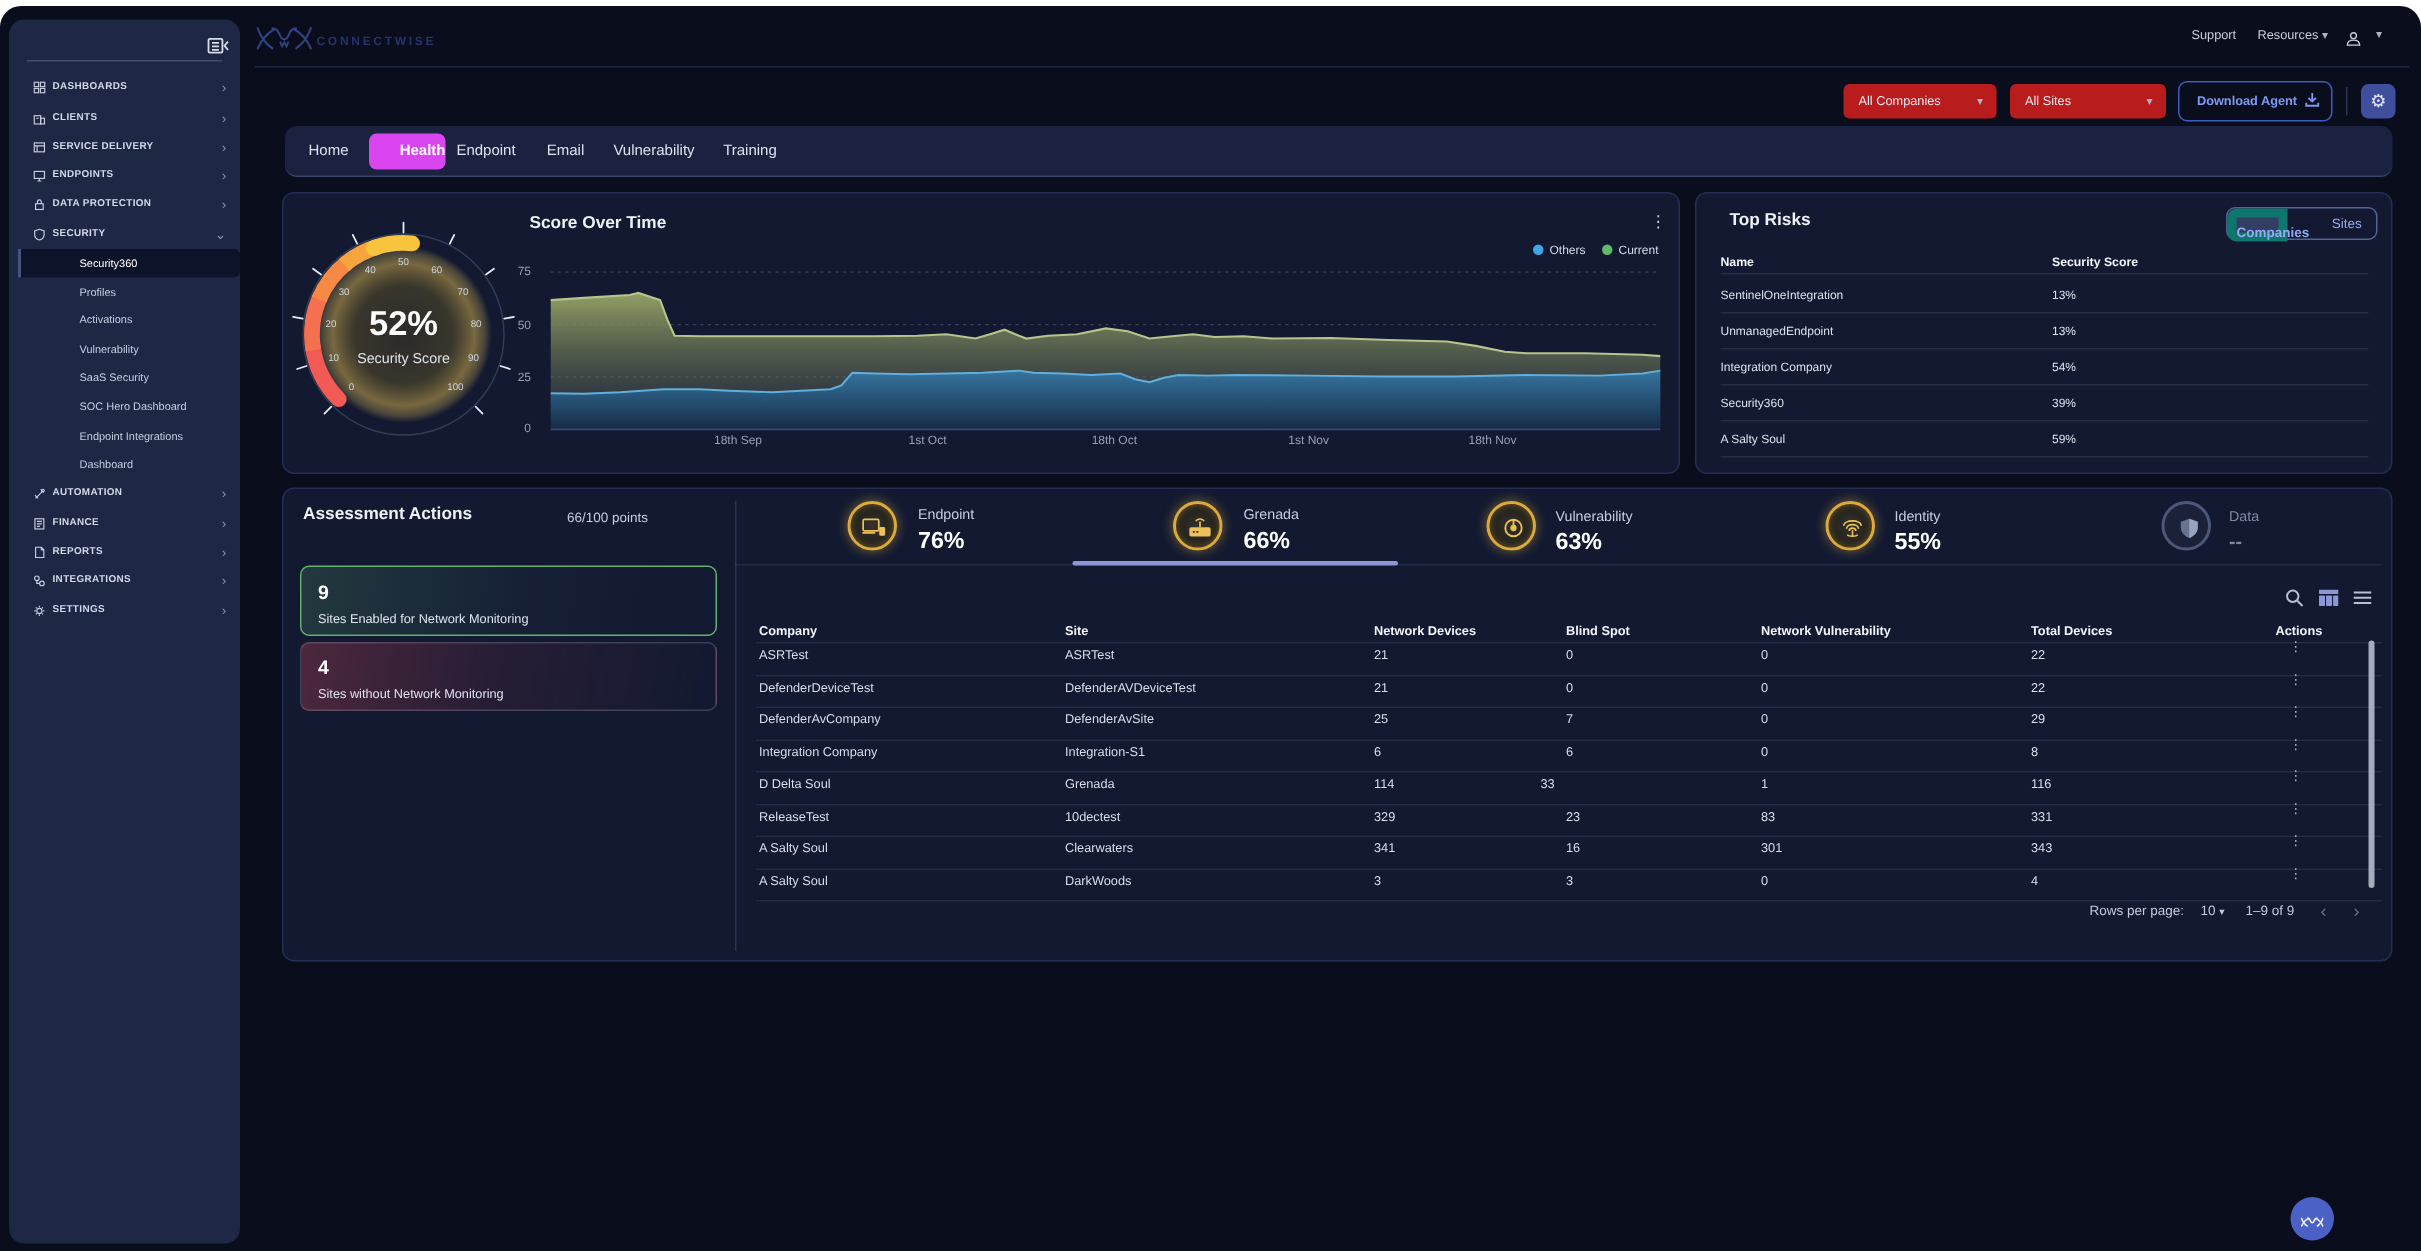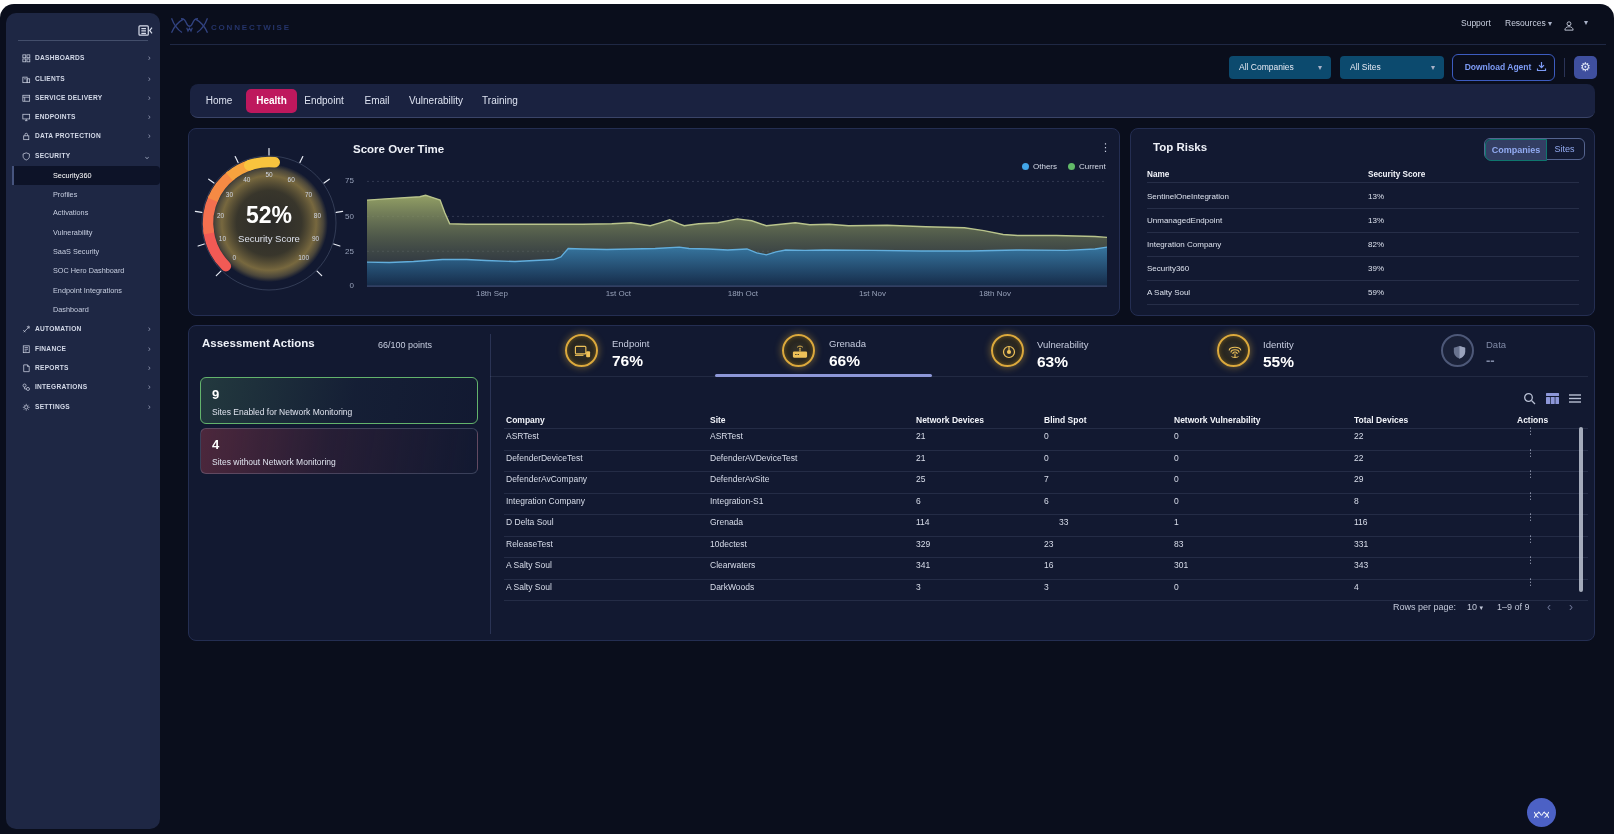--- a/index.html
+++ b/index.html
@@ -10,43 +10,43 @@
   #sidebar { position:absolute; left:6px; top:9px; width:154px; height:816px; background:#1e2744; border-radius:10px; }
   .mitem { position:absolute; left:0; width:154px; height:18px; line-height:18px; font-size:6.6px; font-weight:bold; letter-spacing:.25px; color:#d3d9e8; }
   .mitem svg { position:absolute; left:16px; top:5px; width:8.5px; height:8.5px; }
   .mitem .lbl { position:absolute; left:29px; }
   .mitem .chev { position:absolute; right:9px; color:#8e96ae; font-weight:normal; font-size:9px; }
   .sitem { position:absolute; left:47px; width:105px; height:18px; line-height:18px; font-size:7.3px; color:#c6cddf; }
   
   #topbar-div { position:absolute; left:170px; top:40px; width:1436px; height:1px; background:#1f2844; }
   .topnav { position:absolute; top:14px; font-size:8.5px; color:#c9cfdf; }
   
-  .select { position:absolute; top:52px; height:23px; background:#0c4a6e; border-radius:4px; color:#e6eaf4; font-size:8.5px; line-height:23px; padding-left:10px; }
+  .select { position:absolute; top:52px; height:23px; background:#b91c1c; border-radius:4px; color:#e6eaf4; font-size:8.5px; line-height:23px; padding-left:10px; }
   .select .arr { position:absolute; right:9px; top:0; color:#aab2c8; font-size:8px; }
   #dlbtn { position:absolute; left:1452px; top:50px; width:103px; height:27px; border:1px solid #3d5cc0; border-radius:6px; color:#7d9bf5; font-size:8.5px; font-weight:bold; text-align:center; line-height:25px; }
   #gearbtn { position:absolute; left:1574px; top:52px; width:23px; height:23px; background:#3f4f9e; border-radius:5px; text-align:center; line-height:23px; color:#dfe5f5; font-size:12px; }
   
   #tabbar { position:absolute; left:190px; top:80px; width:1405px; height:34px; background:#1a2240; border-radius:8px; border-bottom:1px solid #3a4468; }
   .tab { position:absolute; top:0; height:34px; line-height:34px; font-size:10px; color:#dde2f0; text-align:center; }
-  #tab-health { top:5px; height:24px; line-height:24px; background:#be185d; border-radius:5px; color:#fff; font-weight:bold; }
+  #tab-health { top:5px; height:24px; line-height:24px; background:#d946ef; border-radius:5px; color:#fff; font-weight:bold;text-align:right; }
   
   .card { position:absolute; background:#121931; border:1px solid #242e52; border-radius:8px; }
   .ctitle { position:absolute; font-size:11.5px; font-weight:bold; color:#eef1f8; }
   
   .ylab { position:absolute; width:30px; text-align:right; font-size:8px; color:#96a0b8; }
   .xlab { position:absolute; width:60px; text-align:right; font-size:8px; color:#96a0b8; }
   .leg { position:absolute; font-size:8px; color:#d6dbe8; }
   .dot { display:inline-block; width:7px; height:7px; border-radius:50%; margin-right:4px; position:relative; top:0.5px; }
   
   .trh { position:absolute; font-size:8.2px; font-weight:bold; color:#f2f4fa; }
   .trc { position:absolute; font-size:8px; color:#dbe0ec; }
   .trsep { position:absolute; left:16px; width:432px; height:1px; background:rgba(160,175,215,0.14); }
   
   #tgl { position:absolute; left:353px; top:9px; width:101px; height:22px; border:1px solid #55648f; border-radius:6px; }
-  #tgl .on { position:absolute; left:0; top:0; width:62px; height:22px; background:#333e63; border:1px solid #0f766e; border-radius:6px 0 0 6px; color:#93abf2; font-size:9px; font-weight:bold; text-align:center; line-height:21px; }
+  #tgl .on { position:absolute; left:0; top:0; width:40px; height:22px; background:#333e63; border:6px solid #0f766e; border-radius:6px 0 0 6px; color:#93abf2; font-size:9px; font-weight:bold; text-align:center; line-height:21px; }
   #tgl .off { position:absolute; right:0; top:0; width:39px; height:22px; color:#93abf2; font-size:9px; text-align:center; line-height:21px; }
   
   .rbox { position:absolute; left:11px; width:278px; border-radius:6px; }
   .rbox .num { position:absolute; left:11px; font-size:13px; font-weight:bold; color:#fff; }
   .rbox .cap { position:absolute; left:11px; font-size:8.5px; color:#dfe3ee; }
   
   .tile-ring { position:absolute; width:33px; height:33px; border-radius:50%; border:2px solid #dca93c; background:radial-gradient(circle, rgba(86,74,36,0.5) 0%, rgba(34,32,26,0.95) 72%); box-shadow:0 0 7px 1px rgba(225,175,55,0.4), inset 0 0 5px rgba(225,175,55,0.42); }
   .tile-lbl { position:absolute; font-size:9.5px; color:#c7cde0; }
   .tile-pct { position:absolute; font-size:15.5px; font-weight:bold; color:#fff; }
   
@@ -312,21 +312,21 @@
     <div class="trh" style="left:16px;top:41px">Name</div>
     <div class="trh" style="left:237px;top:41px">Security Score</div>
     <div class="trsep" style="top:53px"></div>
     <div class="trc" style="left:16px;top:63px">SentinelOneIntegration</div>
       <div class="trc" style="left:237px;top:63px">13%</div>
     <div class="trsep" style="top:79px"></div>
     <div class="trc" style="left:16px;top:87px">UnmanagedEndpoint</div>
       <div class="trc" style="left:237px;top:87px">13%</div>
     <div class="trsep" style="top:103px"></div>
     <div class="trc" style="left:16px;top:111px">Integration Company</div>
-      <div class="trc" style="left:237px;top:111px">82%</div>
+      <div class="trc" style="left:237px;top:111px">54%</div>
     <div class="trsep" style="top:127px"></div>
     <div class="trc" style="left:16px;top:135px">Security360</div>
       <div class="trc" style="left:237px;top:135px">39%</div>
     <div class="trsep" style="top:151px"></div>
     <div class="trc" style="left:16px;top:159px">A Salty Soul</div>
       <div class="trc" style="left:237px;top:159px">59%</div>
     <div class="trsep" style="top:175px"></div>
   </div>
 
   <div class="card" id="bigcard" style="left:188px;top:321px;width:1407px;height:316px">
@@ -436,21 +436,21 @@
     <div class="td" style="left:317px;top:169.5px">Integration Company</div>
     <div class="td" style="left:521px;top:169.5px">Integration-S1</div>
     <div class="td" style="left:727px;top:169.5px">6</div>
     <div class="td" style="left:855px;top:169.5px">6</div>
     <div class="td" style="left:985px;top:169.5px">0</div>
     <div class="td" style="left:1165px;top:169.5px">8</div>
     <div class="kb" style="top:163.5px">⋮</div>
     <div class="td" style="left:317px;top:191px">D Delta Soul</div>
     <div class="td" style="left:521px;top:191px">Grenada</div>
     <div class="td" style="left:727px;top:191px">114</div>
-    <div class="td" style="left:870px;top:191px">33</div>
+    <div class="td" style="left:838px;top:191px">33</div>
     <div class="td" style="left:985px;top:191px">1</div>
     <div class="td" style="left:1165px;top:191px">116</div>
     <div class="kb" style="top:185px">⋮</div>
     <div class="td" style="left:317px;top:212.5px">ReleaseTest</div>
     <div class="td" style="left:521px;top:212.5px">10dectest</div>
     <div class="td" style="left:727px;top:212.5px">329</div>
     <div class="td" style="left:855px;top:212.5px">23</div>
     <div class="td" style="left:985px;top:212.5px">83</div>
     <div class="td" style="left:1165px;top:212.5px">331</div>
     <div class="kb" style="top:206.5px">⋮</div>

